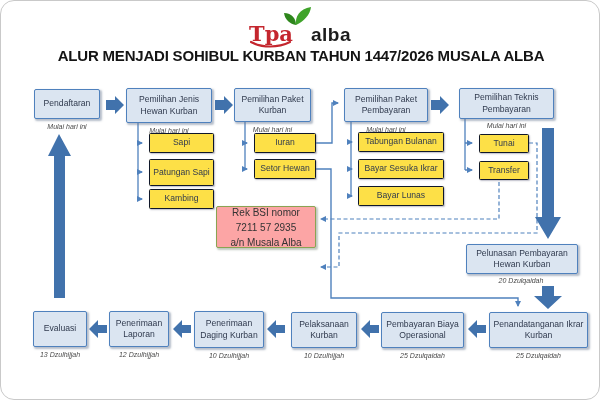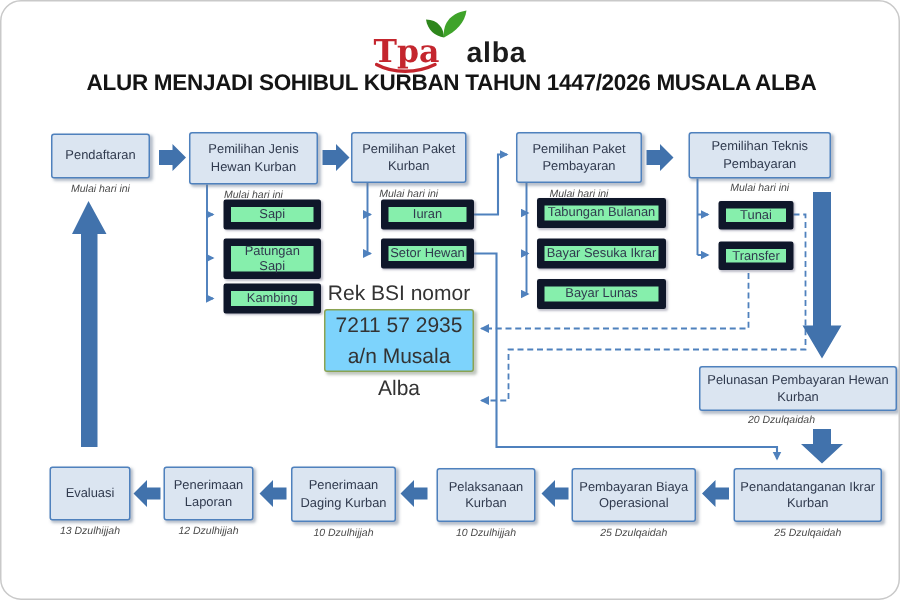--- a/index.html
+++ b/index.html
@@ -15,24 +15,24 @@
   .leaf{position:absolute;top:-1px;left:34px;}
   .swoosh{position:absolute;left:1px;bottom:-3px;}
 
   .title{position:absolute;top:46px;left:0;width:600px;text-align:center;
          font-size:15px;font-weight:bold;color:#141414;letter-spacing:-.2px;}
 
   .node{position:absolute;display:flex;flex-direction:column;align-items:center;justify-content:center;
         text-align:center;box-sizing:border-box;}
   .main{background:#dbe5f1;border:1.4px solid #4f81bd;border-radius:2px;
         box-shadow:1.5px 1.5px 2px rgba(110,125,150,.5);font-size:8.6px;color:#303a4e;line-height:1.3;padding:1px 2px;}
-  .opt{background:#86efac;border:5px solid #0f172a;border-radius:1.5px;
+  .opt{background:#fde047;border:1px solid #0f172a;border-radius:1.5px;
        box-shadow:1px 1px 1.5px rgba(110,110,135,.45);font-size:8.6px;color:#303a4e;line-height:1.15;padding:4px 1px;}
-  .green{background:#7dd3fc;border:1.2px solid #8aa352;border-radius:2px;
-         box-shadow:1.5px 1.5px 2px rgba(115,130,110,.45);font-size:14px;color:#333;line-height:1.5;}
+  .green{background:#fca5a5;border:1.2px solid #8aa352;border-radius:2px;
+         box-shadow:1.5px 1.5px 2px rgba(115,130,110,.45);font-size:10px;color:#333;line-height:1.5;}
   .caption{position:absolute;font-size:7px;font-style:italic;color:#4a4a4a;text-align:center;}
 </style>
 </head>
 <body>
 
 <div id="frame">
 
   <svg class="layer">
     <defs>
       <marker id="ah" markerUnits="userSpaceOnUse" markerWidth="7" markerHeight="7" refX="5" refY="3" orient="auto">
@@ -160,21 +160,21 @@
   <div class="node opt" style="left:478px;top:160px;width:50px;height:19px">
       <span>Transfer</span>
     </div>
 
   <div class="node green" style="left:215px;top:205px;width:100px;height:42px">
     <span>Rek BSI nomor</span>
     <span>7211 57 2935</span>
     <span>a/n Musala Alba</span>
   </div>
 
-  <div class="node main" style="left:465px;top:243px;width:132px;height:30px">
+  <div class="node main" style="left:465px;top:243px;width:112px;height:30px">
       <span>Pelunasan Pembayaran Hewan Kurban</span>
     </div>
   <div class="caption" style="left:465px;top:276px;width:110px">20 Dzulqaidah</div>
 
   <div class="node main" style="left:488px;top:311px;width:99px;height:36px">
       <span>Penandatanganan Ikrar Kurban</span>
     </div>
   <div class="caption" style="left:488px;top:351px;width:99px">25 Dzulqaidah</div>
 
   <div class="node main" style="left:380px;top:311px;width:83px;height:36px">

